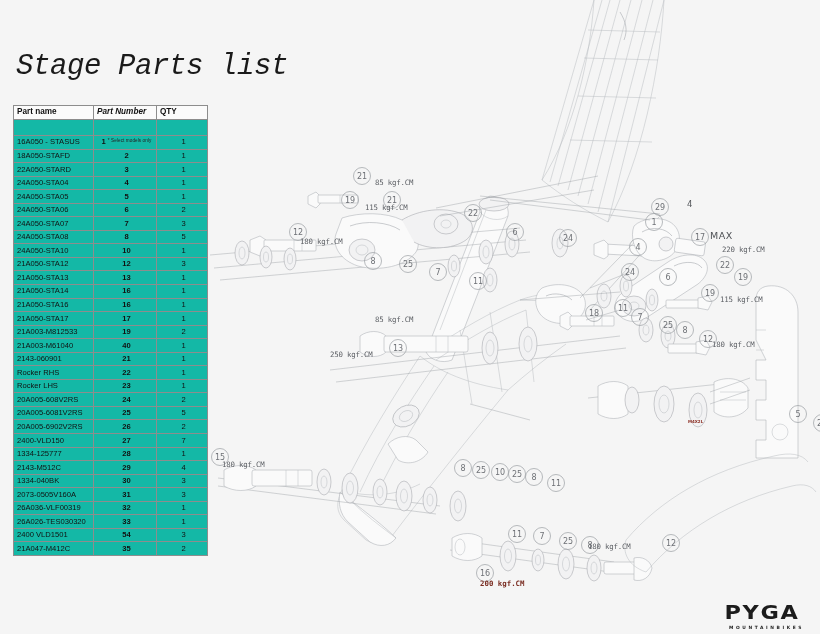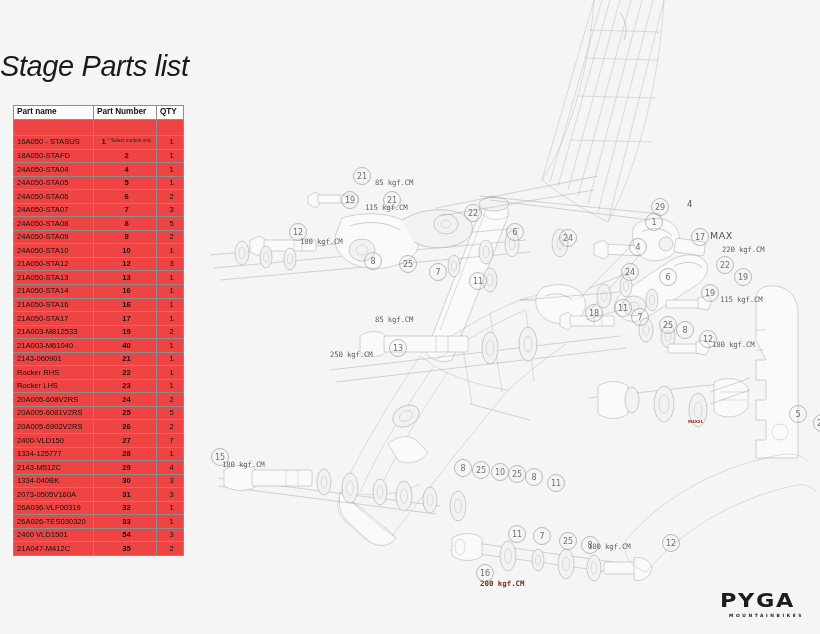--- a/index.html
+++ b/index.html
@@ -12,42 +12,42 @@
   }
   #page {
     position: relative;
     width: 820px; height: 634px;
     background: #f5f5f5;
   }
 
   
   #doc-title {
     position: absolute;
-    left: 0; top: 50px;
-    font-family: Liberation Sans, sans-serif;
+    left: 16px; top: 50px;
+    font-family: Liberation Mono, monospace;
     font-style: italic;
     font-weight: 400;
     font-size: 29px;
     letter-spacing: -0.4px;
     color: #1a1a1a;
     white-space: nowrap;
     text-align: right;
   }
 
   
   #parts-table-wrap {
     position: absolute;
     left: 13px; top: 105px;
     width: 170px;
   }
   table.parts {
     border-collapse: collapse;
     width: 170px;
     table-layout: fixed;
-    background: #ef4444;
+    background: #14b8a6;
   }
   table.parts td, table.parts th {
     border: 1px solid #8d8d8d;
     font-size: 7.6px;
     line-height: 1;
     height: 13.55px;
     padding: 0 0 0 3px;
     color: #111;
     font-family: "Liberation Sans", sans-serif;
     overflow: hidden;
@@ -55,22 +55,22 @@
   }
   table.parts thead th {
     font-weight: bold;
     font-size: 8.2px;
     background: #fbfbfb;
     text-align: left;
     height: 14px;
   }
   th.col-name, td.col-name { width: 80px; }
   th.col-num,  td.col-num  { width: 63px; text-align: center; padding: 0; }
-  th.col-qty,  td.col-qty  { width: 27px; text-align: center; padding: 0; }
-  th.col-num { text-align: center; }
+  th.col-qty,  td.col-qty  { width: 51px; text-align: center; padding: 0; }
+  th.col-num { text-align: center; font-style: italic; }
   th.col-qty { text-align: left; padding-left: 2px; }
   td.col-num { font-weight: bold; font-size: 8px; }
   td.col-qty { font-weight: normal; }
   tr.spacer td { height: 16px; }
   td.col-num .pn-main { font-weight: bold; }
   td.col-num .pn-note {
     font-weight: normal;
     font-size: 4.6px;
     letter-spacing: 0.1px;
     vertical-align: 2px;
@@ -128,21 +128,22 @@
   }
   .plain-num {
     font-family: "DejaVu Sans", sans-serif;
     font-size: 8.5px;
     fill: #55585c;
   }
 
   
   #logo {
     position: absolute;
-    right: 16px; bottom: 16px;
+    right: 16px; bottom: 4px;
+    text-align: center;
     user-select: none;
   }
   #logo .mark {
     font-family: "DejaVu Sans", sans-serif;
     font-weight: bold;
     font-size: 20px;
     letter-spacing: 1.5px;
     color: #1c1c1c;
     line-height: 1;
     transform: scaleX(1.12);
@@ -185,20 +186,25 @@
             <td class="col-name">16A050 - STASUS</td>
             <td class="col-num"><span class="pn-main">1</span><span class="pn-note">* Select models only</span></td>
             <td class="col-qty">1</td>
           </tr>
           <tr>
             <td class="col-name">18A050-STAFD</td>
             <td class="col-num"><span class="pn-main">2</span></td>
             <td class="col-qty">1</td>
           </tr>
           <tr>
+            <td class="col-name">22A050-STARD</td>
+            <td class="col-num"><span class="pn-main">3</span></td>
+            <td class="col-qty">1</td>
+          </tr>
+          <tr>
             <td class="col-name">24A050-STA04</td>
             <td class="col-num"><span class="pn-main">4</span></td>
             <td class="col-qty">1</td>
           </tr>
           <tr>
             <td class="col-name">24A050-STA05</td>
             <td class="col-num"><span class="pn-main">5</span></td>
             <td class="col-qty">1</td>
           </tr>
           <tr>
@@ -208,25 +214,20 @@
           </tr>
           <tr>
             <td class="col-name">24A050-STA07</td>
             <td class="col-num"><span class="pn-main">7</span></td>
             <td class="col-qty">3</td>
           </tr>
           <tr>
             <td class="col-name">24A050-STA08</td>
             <td class="col-num"><span class="pn-main">8</span></td>
             <td class="col-qty">5</td>
-          </tr>
-          <tr>
-            <td class="col-name">24A050-STA09</td>
-            <td class="col-num"><span class="pn-main">9</span></td>
-            <td class="col-qty">2</td>
           </tr>
           <tr>
             <td class="col-name">24A050-STA10</td>
             <td class="col-num"><span class="pn-main">10</span></td>
             <td class="col-qty">1</td>
           </tr>
           <tr>
             <td class="col-name">21A050-STA12</td>
             <td class="col-num"><span class="pn-main">12</span></td>
             <td class="col-qty">3</td>

